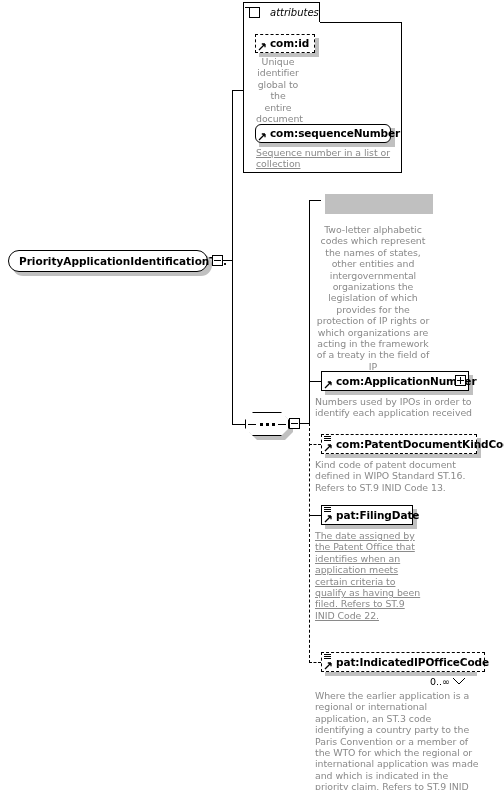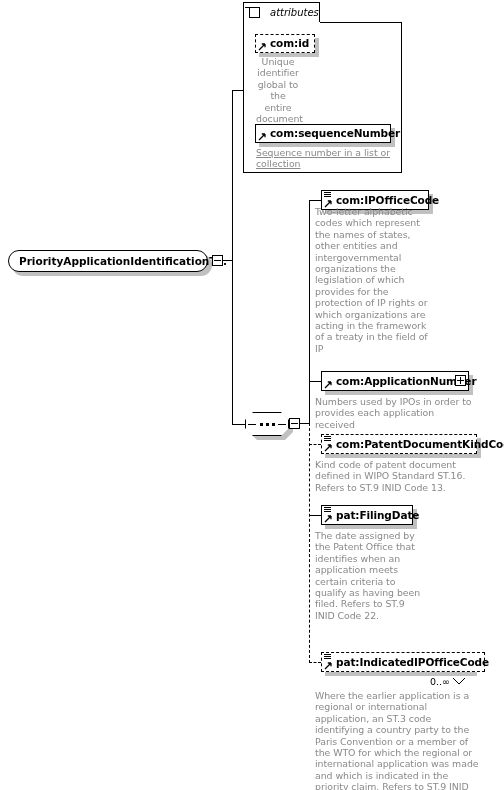--- a/index.html
+++ b/index.html
@@ -184,21 +184,21 @@
     <span class="glyph-arrow">
       <svg width="8" height="8" viewBox="0 0 8 8">
           <path d="M1 7 L7 1 M7 1 L7 4.2 M7 1 L3.8 1" stroke="#000" stroke-width="1.3" fill="none"></path>
         </svg>
     </span>
     <span class="label">com:id</span>
   </div>
   <div class="doc" style="left:256px;top:56px;width:44px;text-align:center;">Unique identifier global to the entire document</div>
 
   <div class="shadow" style="left:259px;top:128px;width:136px;height:19px;"></div>
-  <div class="ebox" style="left:255px;top:124px;width:136px;height:19px;">
+  <div class="ebox" style="left:255px;top:124px;width:136px;height:19px;border-radius:6px;">
     <span class="glyph-arrow">
       <svg width="8" height="8" viewBox="0 0 8 8">
           <path d="M1 7 L7 1 M7 1 L7 4.2 M7 1 L3.8 1" stroke="#000" stroke-width="1.3" fill="none"></path>
         </svg>
     </span>
     <span class="label">com:sequenceNumber</span>
   </div>
   <div class="doc" style="left:256px;top:147px;width:142px;text-decoration:underline;">Sequence number in a list or collection</div>
 
   <div class="shadow" style="left:12px;top:254px;width:200px;height:22px;border-radius:11px;"></div>
@@ -226,47 +226,34 @@
     <span class="seqbar" style="right:2px;width:8px;"></span>
   </div>
   <div class="expander" style="left:289px;top:418px;"></div>
 
   <div class="line hline" style="left:300px;top:423px;width:10px;"></div>
   <div class="line vline" style="left:309px;top:200px;height:224px;"></div>
   <div class="dash-v" style="left:309px;top:423px;height:240px;"></div>
 
   <div class="line hline" style="left:309px;top:200px;width:12px;"></div>
   <div class="shadow" style="left:325px;top:194px;width:108px;height:20px;"></div>
-  <div class="ebox" style="left:321px;top:190px;width:108px;height:20px;">
-    <span class="glyph-lines">
-        <i></i>
-        <i></i>
-        <i></i>
-      </span>
-    <span class="glyph-arrow">
-      <svg width="8" height="8" viewBox="0 0 8 8">
-          <path d="M1 7 L7 1 M7 1 L7 4.2 M7 1 L3.8 1" stroke="#000" stroke-width="1.3" fill="none"></path>
-        </svg>
-    </span>
-    <span class="label">com:IPOfficeCode</span>
-  </div>
-  <div class="doc" style="left:315px;top:206px;width:116px;">Two-letter alphabetic codes which represent the names of states, other entities and intergovernmental organizations the legislation of which provides for the protection of IP rights or which organizations are acting in the framework of a treaty in the field of IP</div>
+  <div class="doc" style="left:315px;top:224px;width:116px;text-align:center;">Two-letter alphabetic codes which represent the names of states, other entities and intergovernmental organizations the legislation of which provides for the protection of IP rights or which organizations are acting in the framework of a treaty in the field of IP</div>
 
   <div class="line hline" style="left:309px;top:381px;width:12px;"></div>
   <div class="shadow" style="left:325px;top:375px;width:148px;height:20px;"></div>
   <div class="ebox hasplus" style="left:321px;top:371px;width:148px;height:20px;">
     <span class="glyph-arrow">
       <svg width="8" height="8" viewBox="0 0 8 8">
           <path d="M1 7 L7 1 M7 1 L7 4.2 M7 1 L3.8 1" stroke="#000" stroke-width="1.3" fill="none"></path>
         </svg>
     </span>
     <span class="label">com:ApplicationNumber</span>
     <span class="expander plus inbox"></span>
   </div>
-  <div class="doc" style="left:315px;top:396px;width:160px;">Numbers used by IPOs in order to provides each application received</div>
+  <div class="doc" style="left:315px;top:396px;width:160px;">Numbers used by IPOs in order to identify each application received</div>
 
   <div class="dash-h" style="left:309px;top:444px;width:12px;"></div>
   <div class="shadow" style="left:325px;top:438px;width:156px;height:20px;"></div>
   <div class="ebox dashed" style="left:321px;top:434px;width:156px;height:20px;">
     <span class="glyph-lines">
         <i></i>
         <i></i>
         <i></i>
       </span>
     <span class="glyph-arrow">
@@ -286,21 +273,21 @@
         <i></i>
         <i></i>
       </span>
     <span class="glyph-arrow">
       <svg width="8" height="8" viewBox="0 0 8 8">
           <path d="M1 7 L7 1 M7 1 L7 4.2 M7 1 L3.8 1" stroke="#000" stroke-width="1.3" fill="none"></path>
         </svg>
     </span>
     <span class="label">pat:FilingDate</span>
   </div>
-  <div class="doc" style="left:315px;top:530px;width:110px;">The date assigned by the Patent Office that identifies when an application meets certain criteria to qualify as having been filed. Refers to ST.9 INID Code 22.</div>
+  <div class="doc" style="left:315px;top:530px;width:110px;text-decoration:underline;">The date assigned by the Patent Office that identifies when an application meets certain criteria to qualify as having been filed. Refers to ST.9 INID Code 22.</div>
 
   <div class="dash-h" style="left:309px;top:662px;width:12px;"></div>
   <div class="shadow" style="left:325px;top:656px;width:152px;height:20px;"></div>
   <div class="ebox dashed" style="left:321px;top:652px;width:164px;height:20px;">
     <span class="glyph-lines">
         <i></i>
         <i></i>
         <i></i>
       </span>
     <span class="glyph-arrow">

